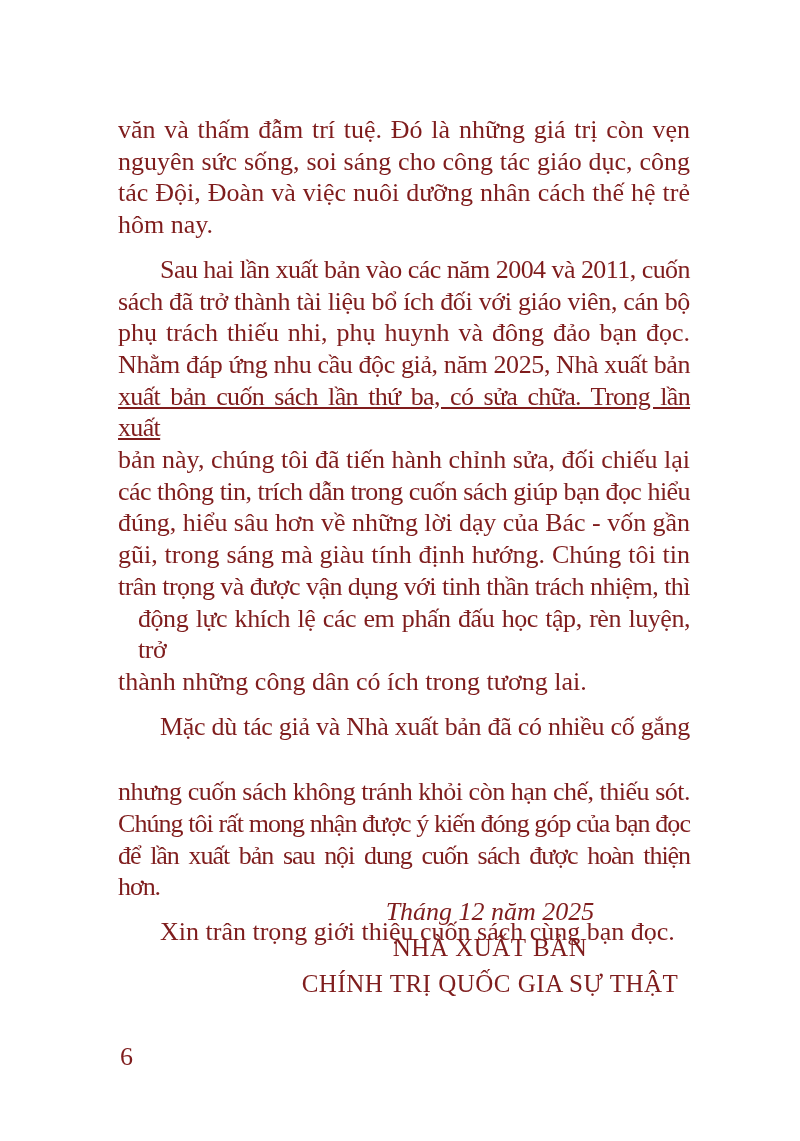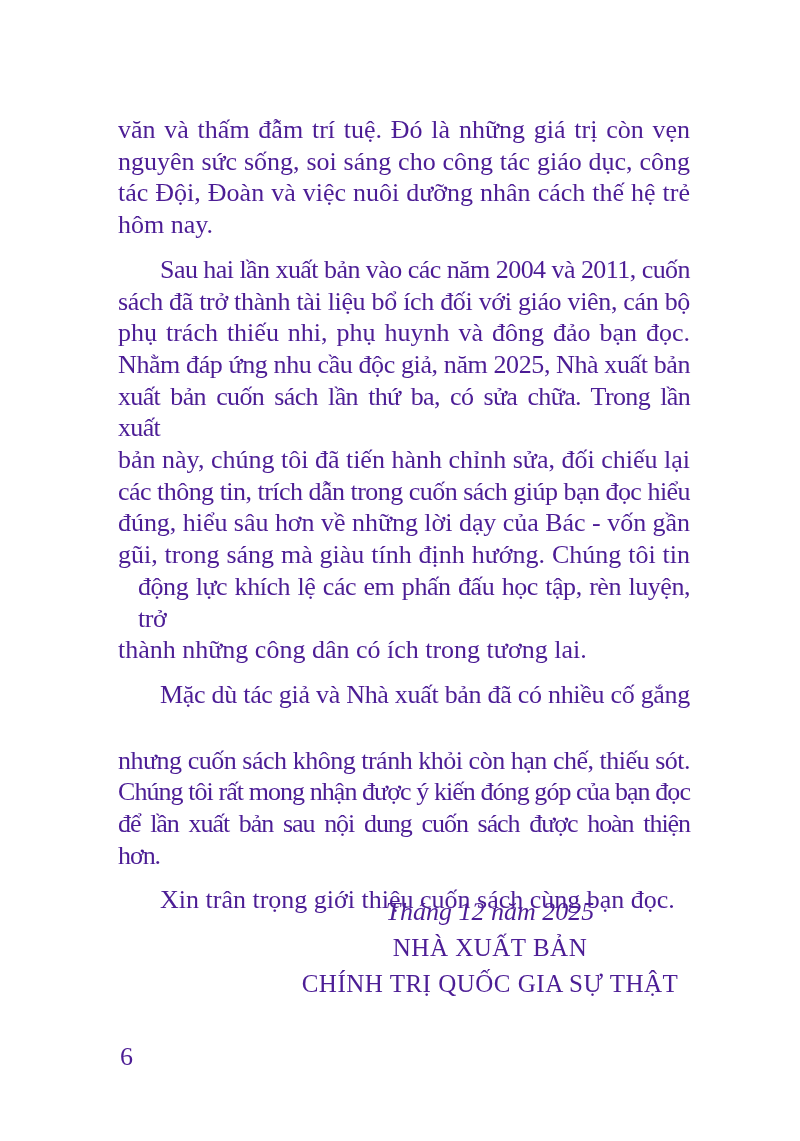--- a/index.html
+++ b/index.html
@@ -6,21 +6,21 @@
     margin: 0;
     padding: 0;
     background: #ffffff;
   }
   .page {
     position: relative;
     width: 800px;
     height: 1141px;
     background: #ffffff;
     font-family: "Liberation Serif", "DejaVu Serif", serif;
-    color: #4c1d95;
+    color: #7f1d1d;
     overflow: hidden;
   }
   .body-text {
     position: absolute;
     left: 118px;
     top: 114px;
     width: 572px;
     font-size: 26px;
     line-height: 31.7px;
   }
@@ -73,25 +73,26 @@
         <div class="line" style="">văn và thấm đẫm trí tuệ. Đó là những giá trị còn vẹn</div>
         <div class="line" style="">nguyên sức sống, soi sáng cho công tác giáo dục, công</div>
         <div class="line" style="">tác Đội, Đoàn và việc nuôi dưỡng nhân cách thế hệ trẻ</div>
         <div class="line last" style="">hôm nay.</div>
       </div>
       <div class="para">
         <div class="line indent" style="letter-spacing: -0.55px;">Sau hai lần xuất bản vào các năm 2004 và 2011, cuốn</div>
         <div class="line" style="letter-spacing: -0.35px;">sách đã trở thành tài liệu bổ ích đối với giáo viên, cán bộ</div>
         <div class="line" style="">phụ trách thiếu nhi, phụ huynh và đông đảo bạn đọc.</div>
         <div class="line" style="letter-spacing: -0.4px;">Nhằm đáp ứng nhu cầu độc giả, năm 2025, Nhà xuất bản</div>
-        <div class="line" style="letter-spacing: -0.65px;">xuất bản cuốn sách lần thứ ba, có sửa chữa. Trong lần xuất</div>
+        <div class="line" style="letter-spacing: -0.65px; text-decoration: underline;">xuất bản cuốn sách lần thứ ba, có sửa chữa. Trong lần xuất</div>
         <div class="line" style="">bản này, chúng tôi đã tiến hành chỉnh sửa, đối chiếu lại</div>
         <div class="line" style="letter-spacing: -0.55px;">các thông tin, trích dẫn trong cuốn sách giúp bạn đọc hiểu</div>
         <div class="line" style="letter-spacing: -0.05px;">đúng, hiểu sâu hơn về những lời dạy của Bác - vốn gần</div>
         <div class="line" style="">gũi, trong sáng mà giàu tính định hướng. Chúng tôi tin</div>
+        <div class="line" style="letter-spacing: -0.55px;">trân trọng và được vận dụng với tinh thần trách nhiệm, thì</div>
         <div class="line" style="letter-spacing: -0.45px; margin-left: 20px;">động lực khích lệ các em phấn đấu học tập, rèn luyện, trở</div>
         <div class="line last" style="">thành những công dân có ích trong tương lai.</div>
       </div>
       <div class="para">
         <div class="line indent" style="letter-spacing: -0.3px;">Mặc dù tác giả và Nhà xuất bản đã có nhiều cố gắng</div>
         <div class="line" style="letter-spacing: -0.5px; margin-top: 34px;">nhưng cuốn sách không tránh khỏi còn hạn chế, thiếu sót.</div>
         <div class="line" style="letter-spacing: -0.95px;">Chúng tôi rất mong nhận được ý kiến đóng góp của bạn đọc</div>
         <div class="line last" style="letter-spacing: -1.05px;">để lần xuất bản sau nội dung cuốn sách được hoàn thiện hơn.</div>
       </div>
       <div class="para">

